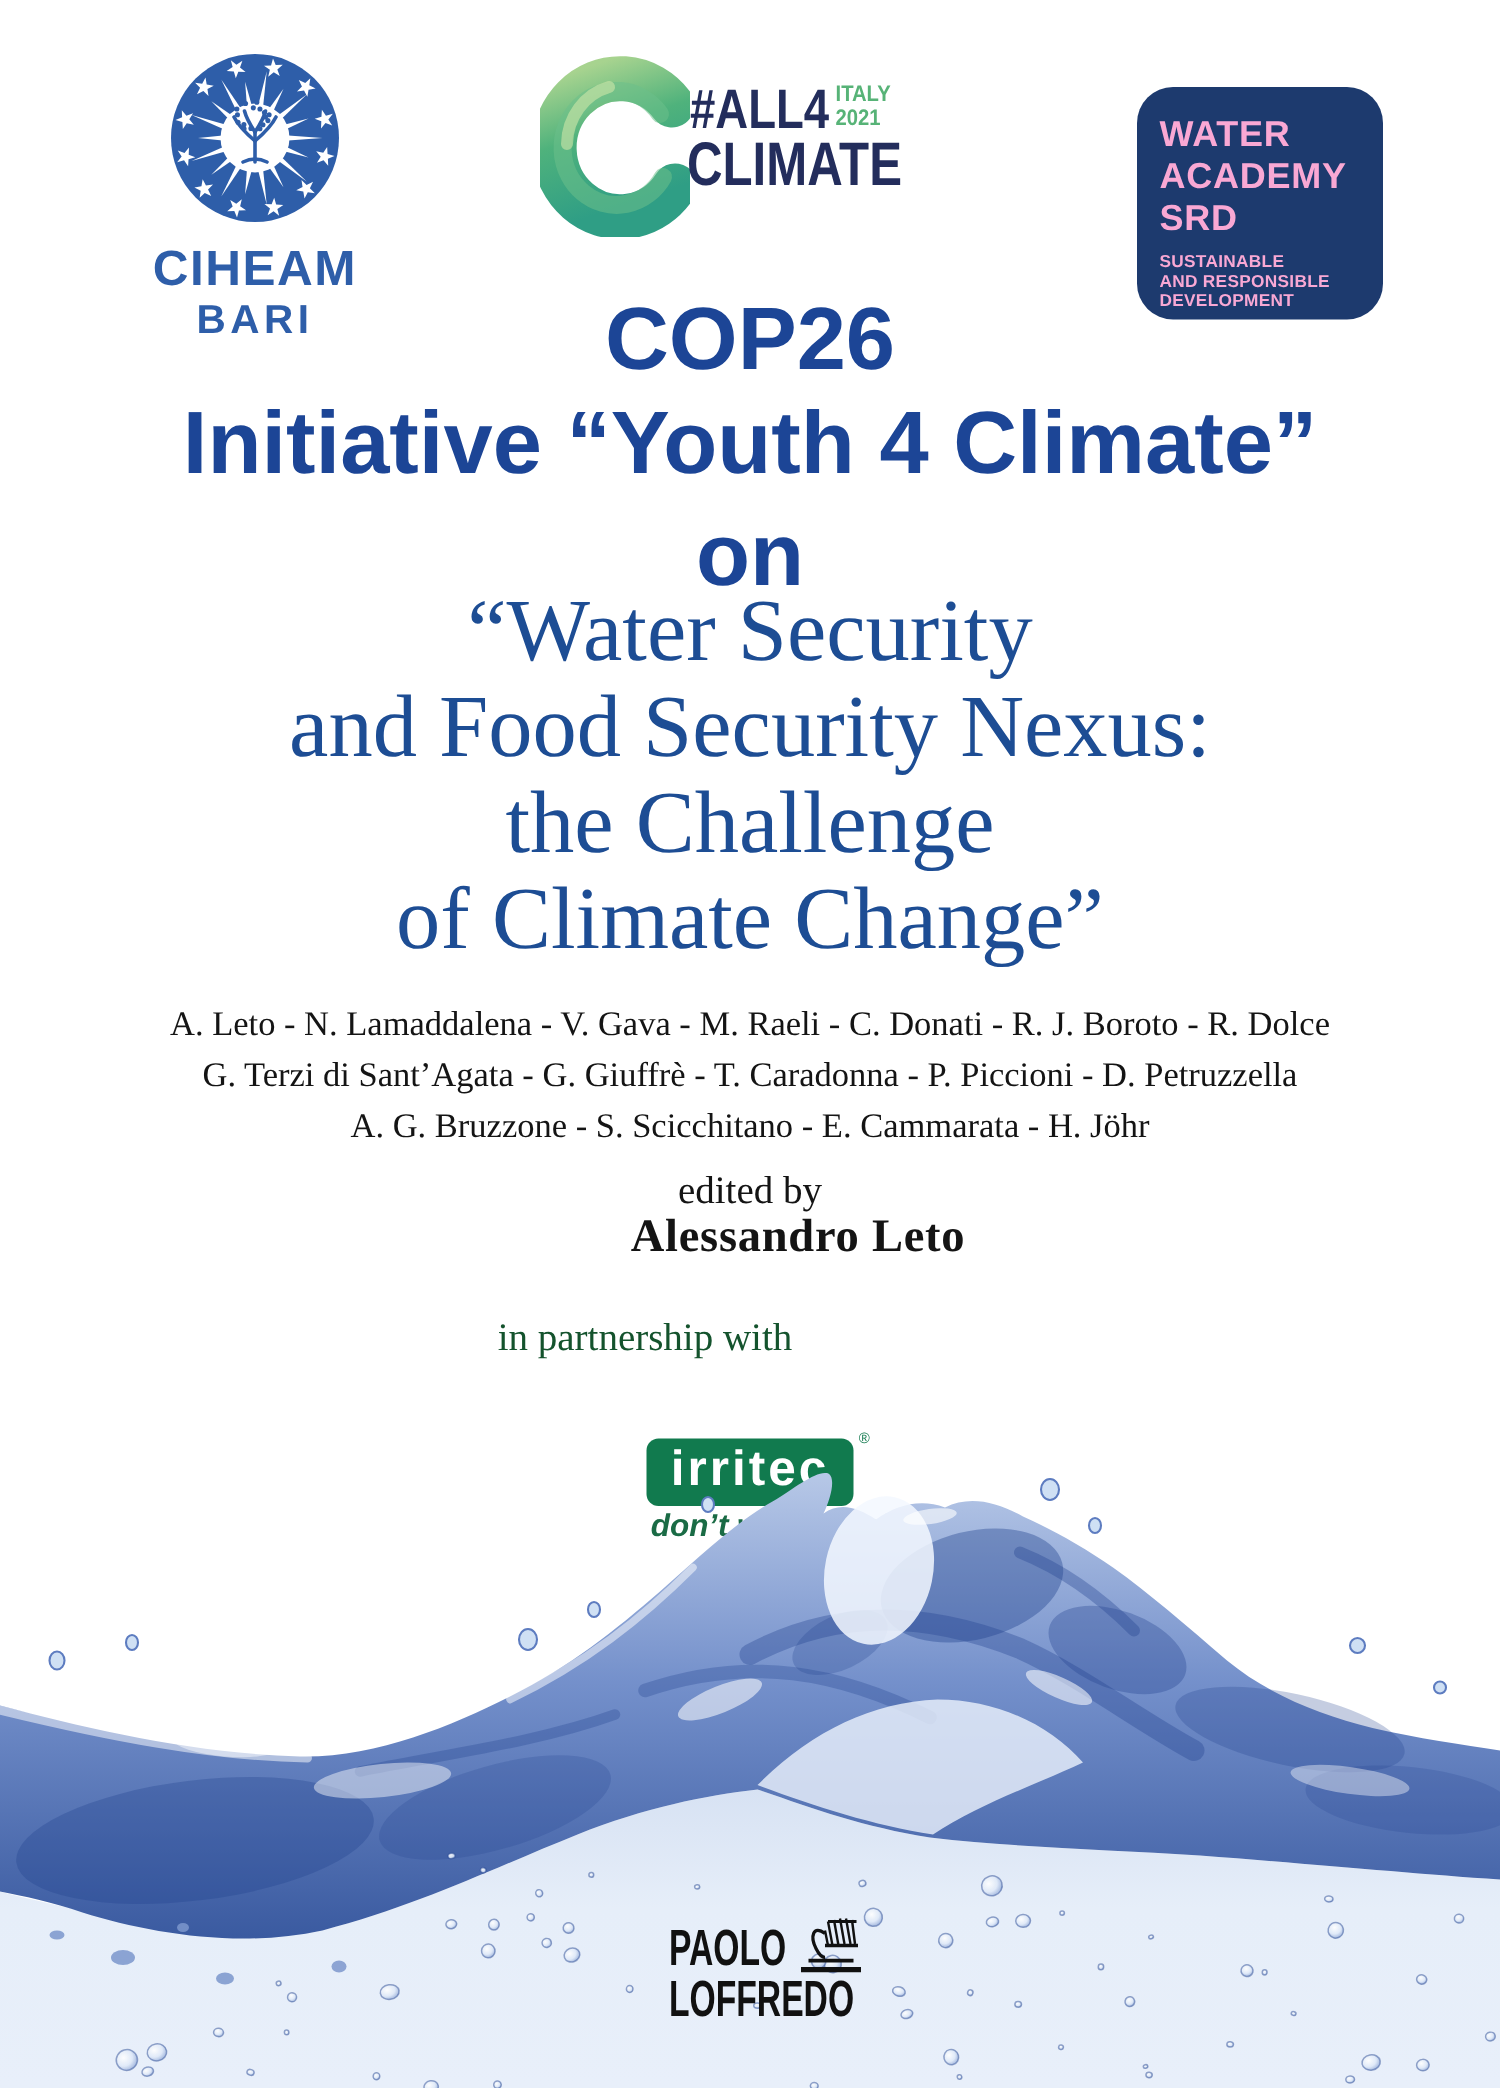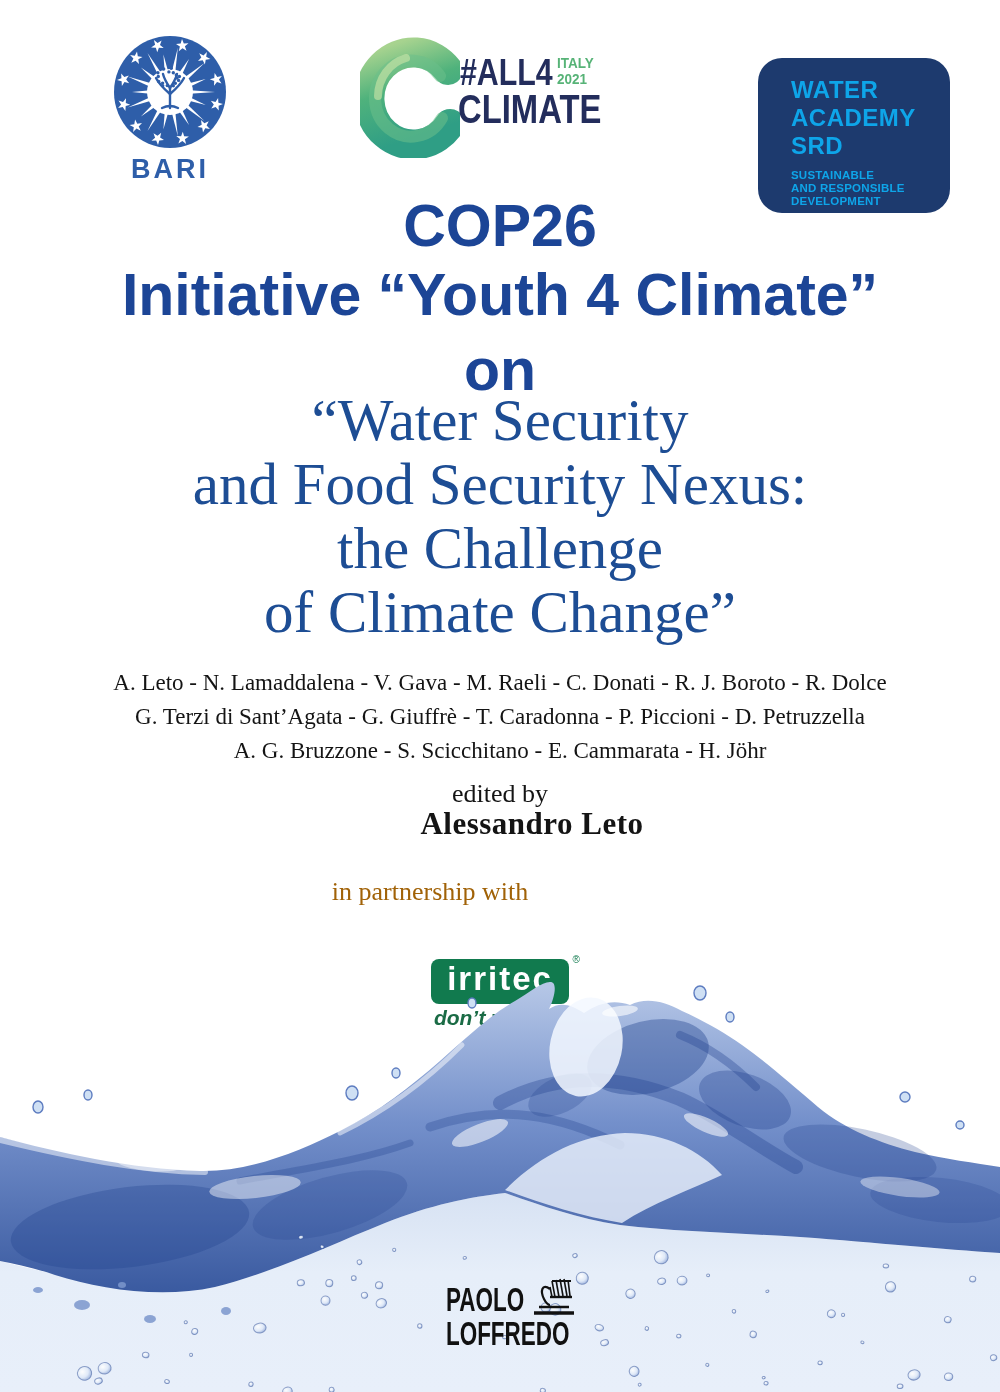--- a/index.html
+++ b/index.html
@@ -14,38 +14,38 @@
 
   .all4{left:360px;top:34px;width:260px;height:130px;}
   .all4 .c-icon{position:absolute;left:0;top:2px;}
   .all4-hash{position:absolute;left:100px;top:18px;font-size:37px;font-weight:800;color:var(--all4-navy);
              transform:scaleX(.82);transform-origin:left top;letter-spacing:0px;}
   .all4-climate{position:absolute;left:98px;top:52px;font-size:41px;font-weight:800;color:var(--all4-navy);
              transform:scaleX(.80);transform-origin:left top;}
   .all4-italy{position:absolute;left:197px;top:21px;line-height:16px;font-size:15px;font-weight:800;
              color:var(--all4-green);transform:scaleX(.9);transform-origin:left top;}
 
-  .wasrd{left:758px;top:58px;width:192px;height:155px;background:var(--water-academy-navy);
-         border-radius:24px;color:#0ea5e9;box-sizing:border-box;padding:18px 0 0 33px;}
+  .wasrd{left:758px;top:58px;width:164px;height:155px;background:var(--water-academy-navy);
+         border-radius:24px;color:#f9a8d4;box-sizing:border-box;padding:18px 0 0 15px;}
   .wasrd-main{font-size:24px;line-height:28px;font-weight:800;letter-spacing:.5px;}
   .wasrd-sub{margin-top:9px;font-size:11.5px;line-height:13px;font-weight:600;letter-spacing:.2px;}
 
   
   .title{left:12px;top:192px;width:976px;text-align:center;color:var(--title-blue);
          font-weight:700;font-size:59px;line-height:69px;}
   .title-on{margin-top:6px;}
   .subtitle{left:0;top:388px;width:1000px;text-align:center;color:var(--subtitle-blue);
          font-family:"Liberation Serif",serif;font-size:59px;line-height:64px;font-weight:400;}
   .authors{left:0;top:666px;width:1000px;text-align:center;color:#141414;
          font-family:"Liberation Serif",serif;font-size:23px;line-height:34px;}
   .edited-label{left:0;top:779px;width:1000px;text-align:center;color:#141414;
          font-family:"Liberation Serif",serif;font-size:26px;}
   .editor{left:0;top:806px;width:1000px;text-align:center;color:#141414;
          font-family:"Liberation Serif",serif;font-size:31px;font-weight:700;letter-spacing:.5px;margin-left:32px;}
-  .partner-label{left:0;top:877px;width:860px;text-align:center;color:#a16207;
+  .partner-label{left:0;top:877px;width:860px;text-align:center;color:#14532d;
          font-family:"Liberation Serif",serif;font-size:26px;}
 
   
   .irritec{left:0;top:912px;width:1000px;text-align:center;margin-top:47px;}
   .irritec-box{display:inline-block;position:relative;background:var(--irritec-green);
          border-radius:8px;padding:1px 16px 6px;}
   .irritec-brand{font-size:33px;font-weight:800;letter-spacing:2px;color:#fff;}
   .irritec-reg{position:absolute;right:-11px;top:-5px;font-size:10px;color:var(--irritec-green);}
   .irritec-tagline{margin-top:2px;font-size:21px;font-style:italic;font-family:"Liberation Sans",sans-serif;padding-left:44px;}
   .tag-bold{font-weight:700;color:var(--irritec-tagline-green);}
@@ -125,20 +125,21 @@
           <circle cx="46.7" cy="47.5" r="1.7"></circle>
           <circle cx="61.3" cy="38.7" r="1.7"></circle>
           <circle cx="61.3" cy="51.8" r="1.7"></circle>
           <circle cx="45.9" cy="38.7" r="1.7"></circle>
           <circle cx="67.4" cy="42.5" r="1.7"></circle>
           <circle cx="50.7" cy="51.8" r="1.7"></circle>
           <circle cx="56.9" cy="37.9" r="1.7"></circle>
         </g>
     </svg>
     <div style="height:120px;"></div>
+    <div class="ciheam-name">CIHEAM</div>
     <div class="ciheam-city">BARI</div>
   </div>
 
   <div class="abs all4">
     <svg class="c-icon" width="100" height="122" viewBox="0 0 100 122">
       <defs>
         <linearGradient id="gC" x1="0" y1="0" x2="0.3" y2="1">
           <stop offset="0" stop-color="#a7d38f"></stop>
           <stop offset="0.45" stop-color="#4fb27c"></stop>
           <stop offset="1" stop-color="#2f9e85"></stop>

